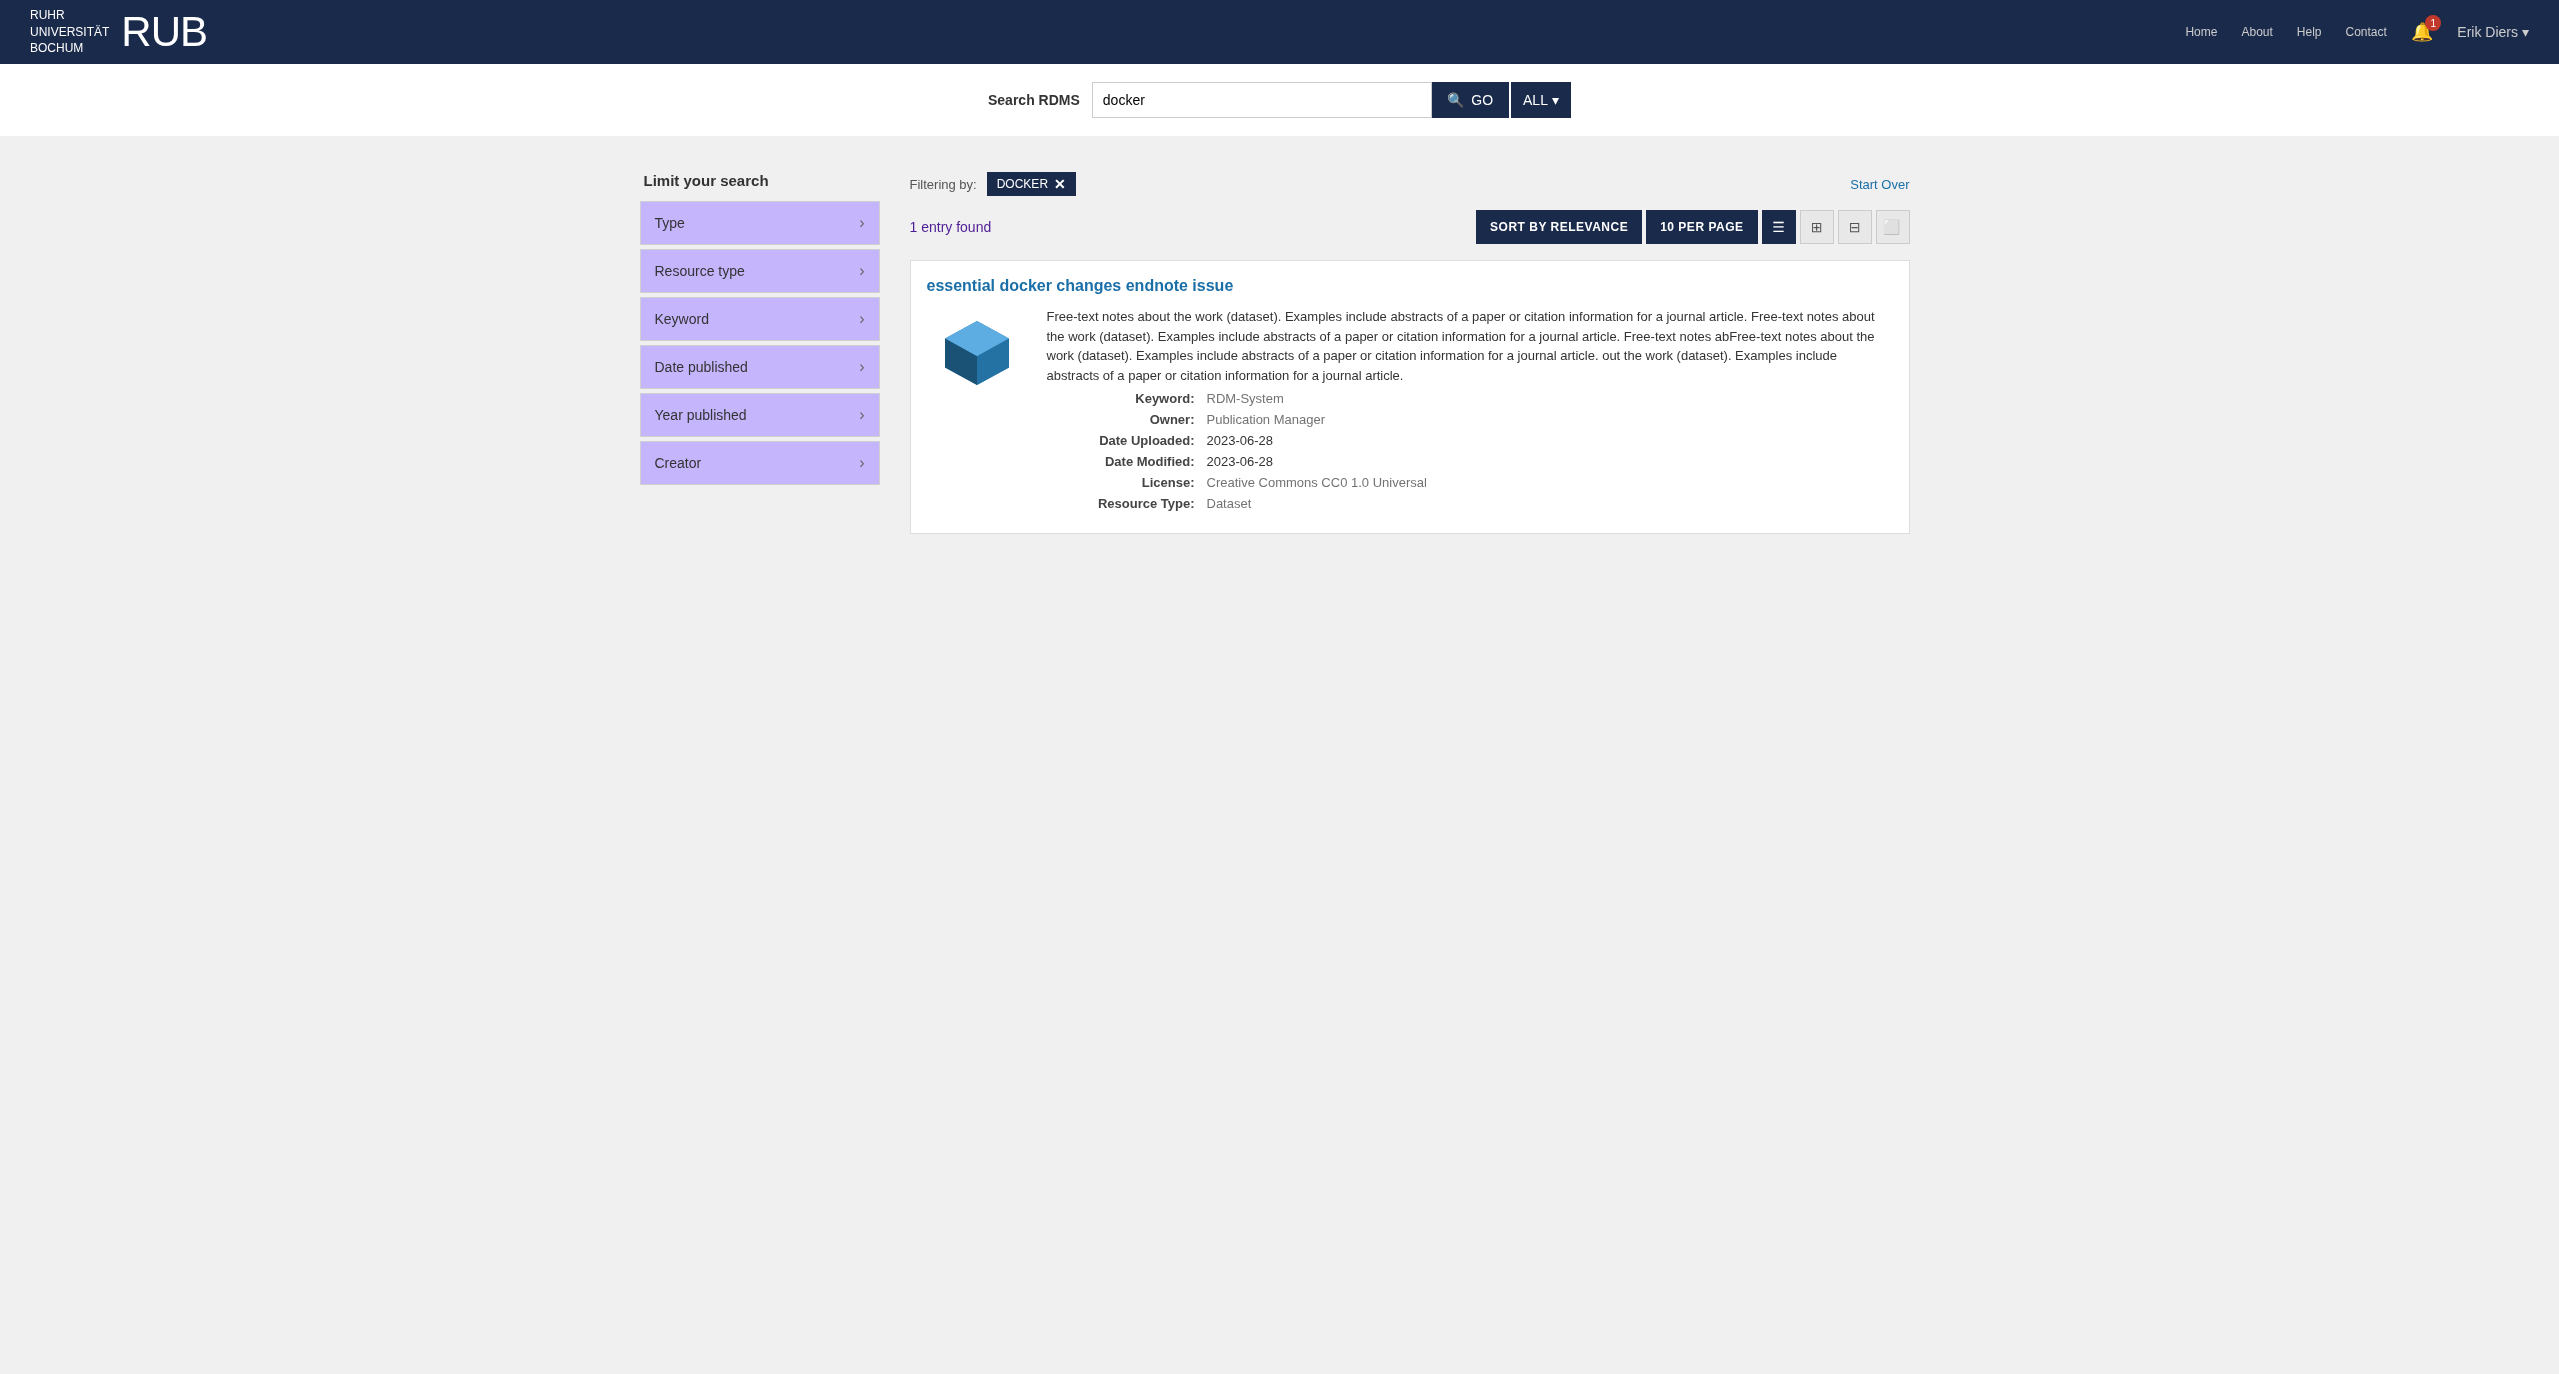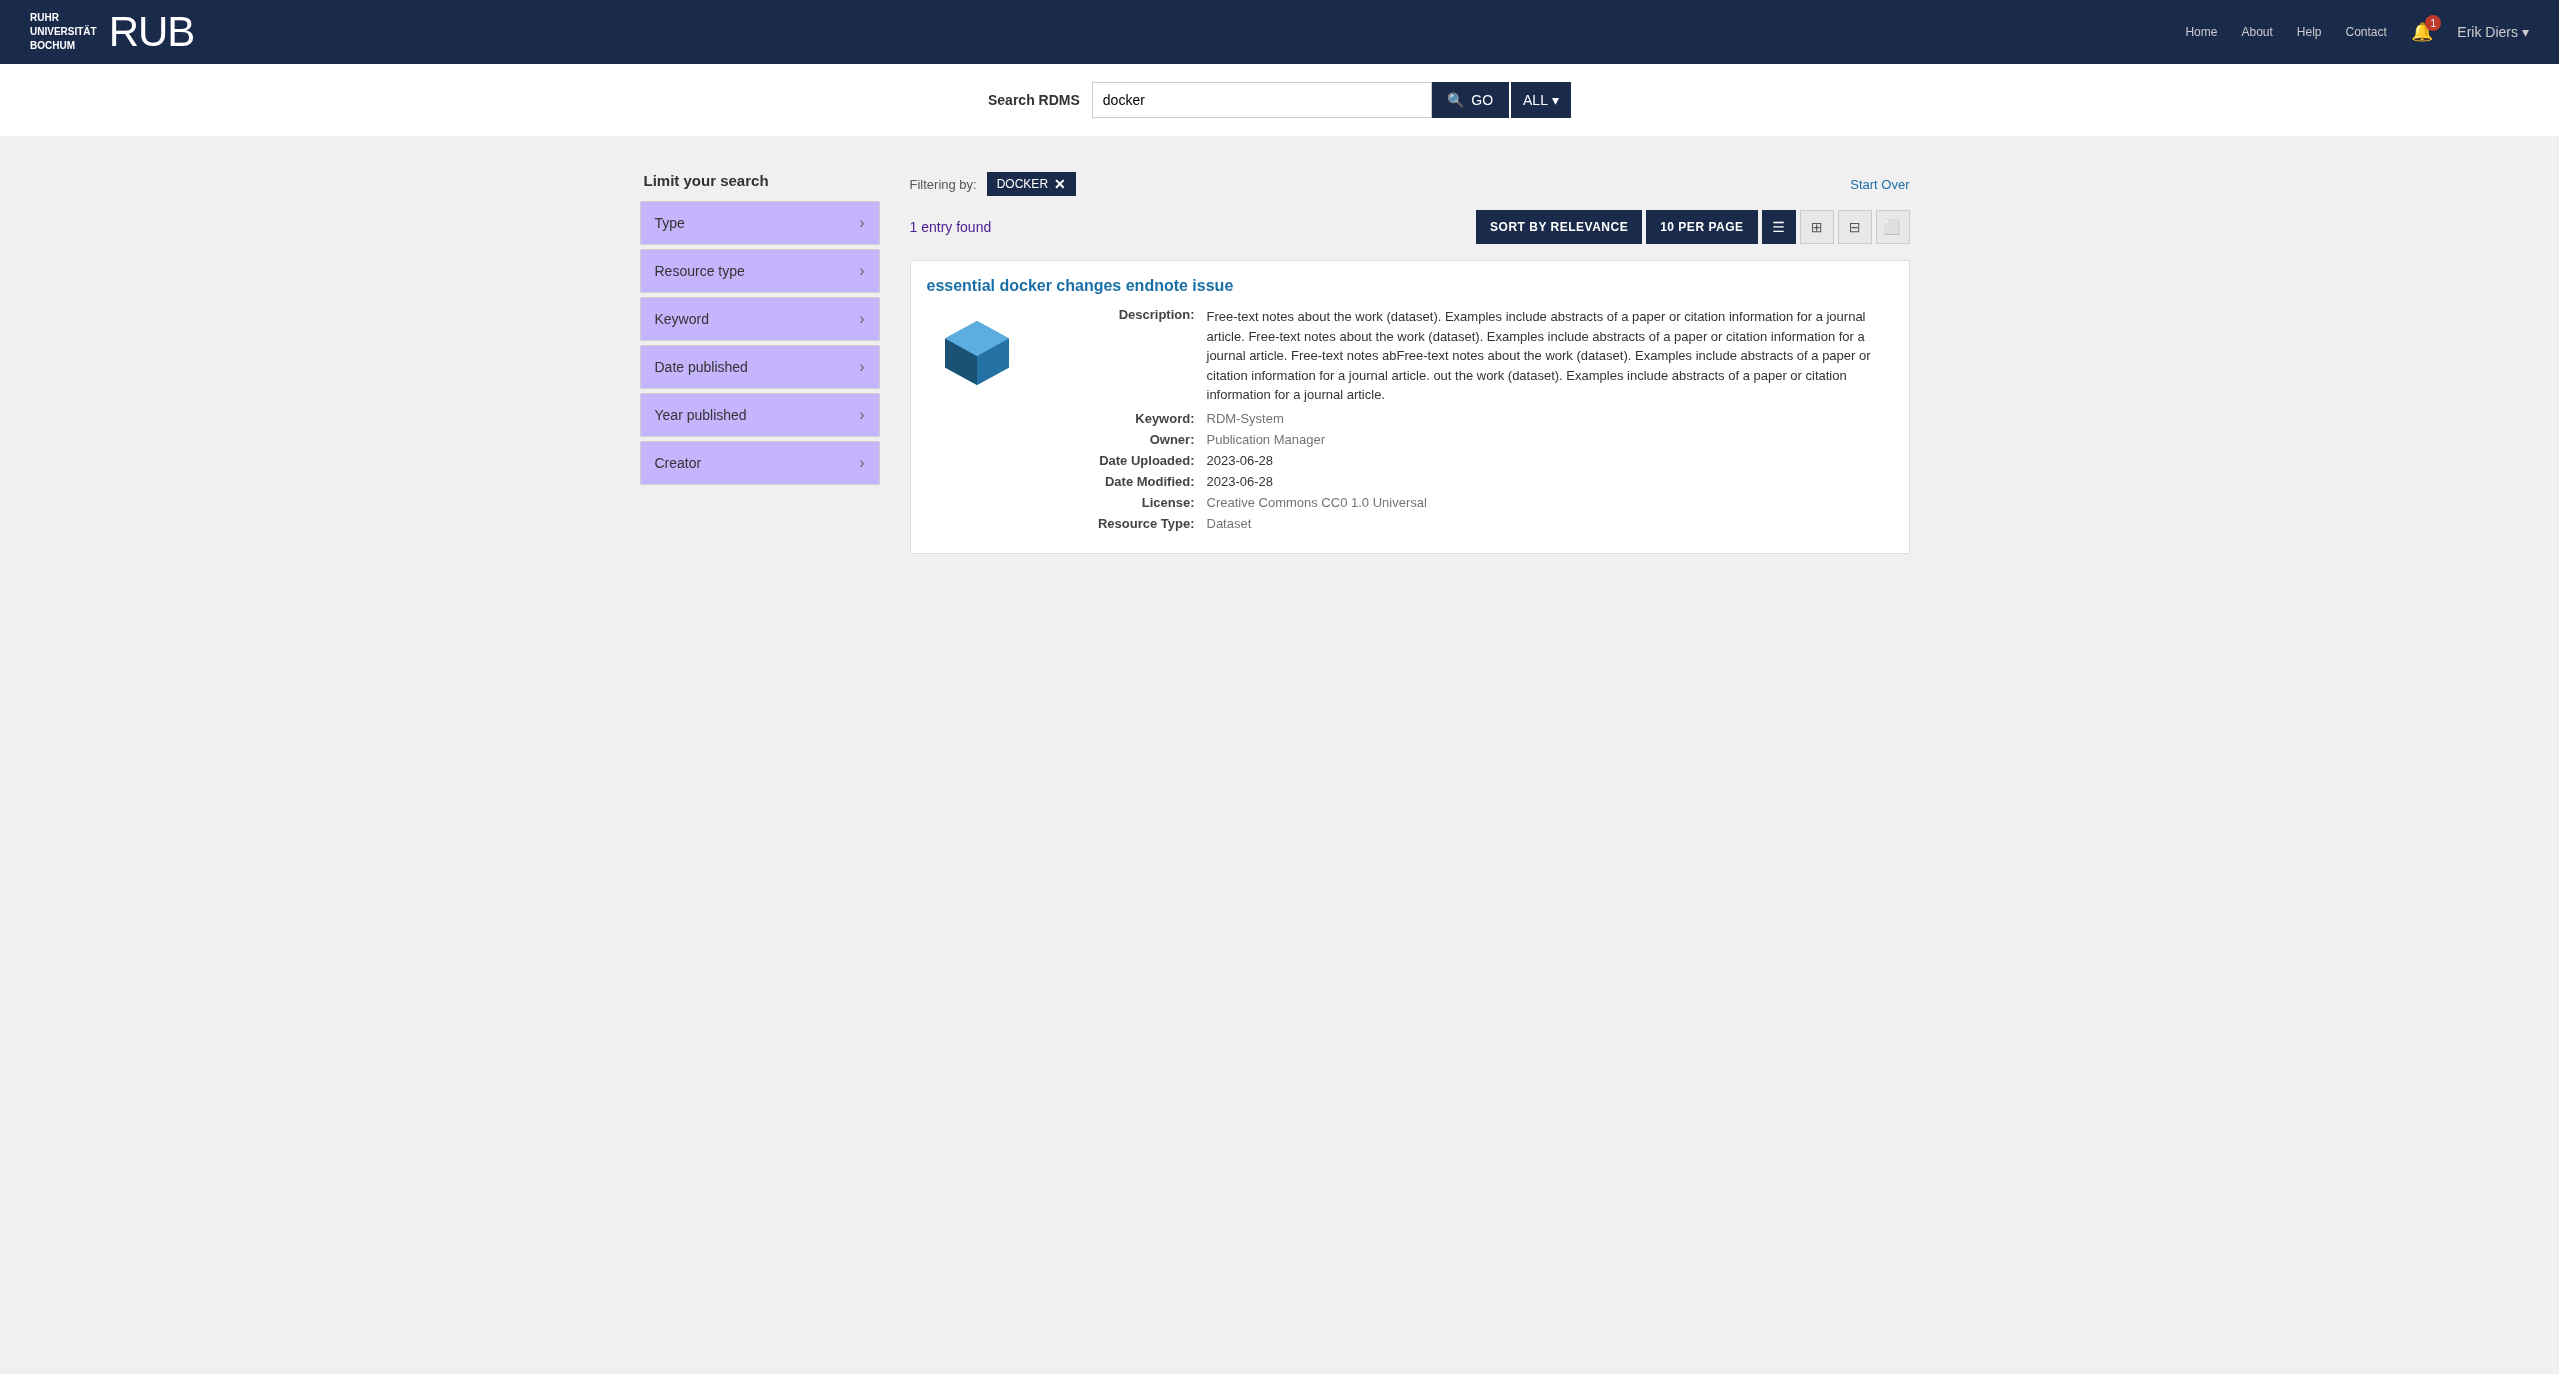--- a/index.html
+++ b/index.html
@@ -14,23 +14,23 @@
       padding: 0 30px;
       height: 64px;
     }
     .logo-area {
       display: flex;
       align-items: center;
       gap: 12px;
     }
     .logo-text-small {
       color: #fff;
-      font-size: 10px;
+      font-size: 12px;
       line-height: 1.4;
-      font-weight: 700;
+      font-weight: 400;
     }
     .logo-rub {
       color: #fff;
       font-size: 42px;
       font-weight: 700;
       letter-spacing: -1px;
     }
     .logo-rub span {
       font-weight: 300;
     }
@@ -437,21 +437,20 @@
 
           <svg class="cube-icon" viewBox="0 0 100 100" xmlns="http://www.w3.org/2000/svg">
             <polygon points="50,10 90,32 90,68 50,90 10,68 10,32" fill="#2980b9" opacity="0.9"></polygon>
             <polygon points="50,10 90,32 50,54 10,32" fill="#5dade2"></polygon>
             <polygon points="10,32 50,54 50,90 10,68" fill="#1a5276"></polygon>
             <polygon points="90,32 50,54 50,90 90,68" fill="#2471a3"></polygon>
           </svg>
         </div>
         <div class="result-meta">
           <div class="meta-row">
-            <span class="meta-key">Description:</span>
             <span class="meta-val description-text">Free-text notes about the work (dataset). Examples include abstracts of a paper or citation information for a journal article. Free-text notes about the work (dataset). Examples include abstracts of a paper or citation information for a journal article. Free-text notes abFree-text notes about the work (dataset). Examples include abstracts of a paper or citation information for a journal article. out the work (dataset). Examples include abstracts of a paper or citation information for a journal article.</span>
           </div>
           <div class="meta-row">
             <span class="meta-key">Keyword:</span>
             <span class="meta-val">
               <a href="#" class="meta-link">RDM-System</a>
             </span>
           </div>
           <div class="meta-row">
             <span class="meta-key">Owner:</span>

